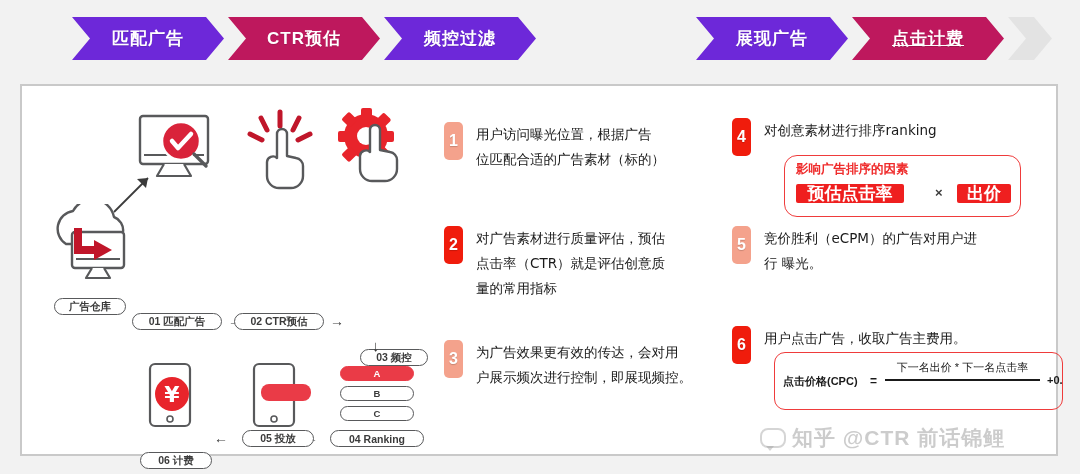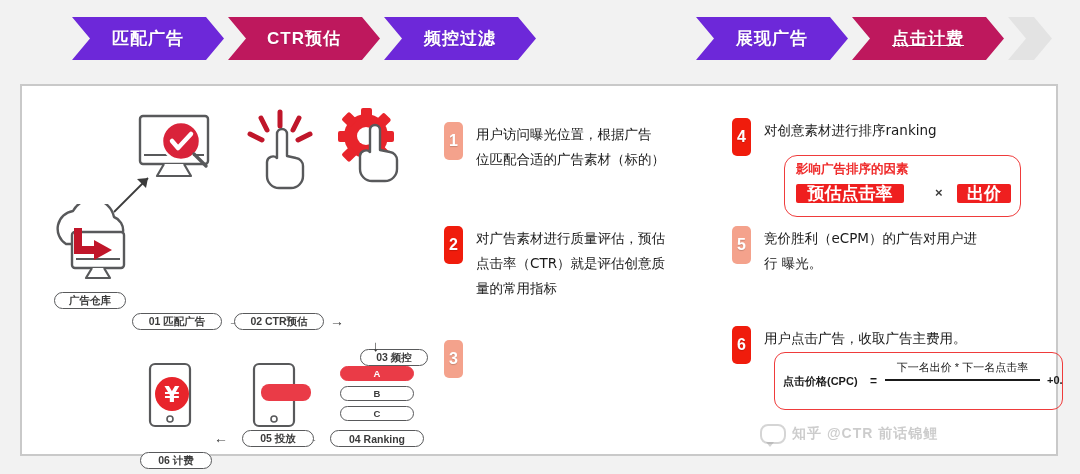--- a/index.html
+++ b/index.html
@@ -132,21 +132,21 @@
     font-size:11px;font-weight:bold;color:#1a1a1a;white-space:nowrap;
   }
   #cpc-plus{
     position:absolute;left:272px;top:21px;
     font-size:11px;font-weight:bold;color:#1a1a1a;white-space:nowrap;
   }
 
   
   #watermark{
     position:absolute;left:760px;top:424px;
-    font-size:14px;font-weight:bold;
+    font-size:21px;font-weight:bold;
     color:rgba(120,120,120,.38);
     white-space:nowrap;letter-spacing:1px;
     display:flex;align-items:center;gap:6px;
   }
   #wm-bubble{
     width:22px;height:16px;border:2px solid rgba(150,150,150,.4);
     border-radius:8px;position:relative;flex:0 0 auto;
   }
   #wm-bubble::after{
     content:"";position:absolute;left:4px;bottom:-5px;
@@ -188,21 +188,21 @@
   <div id="diagram">
 
     <svg class="icon-svg" style="left:22px;top:118px;" width="92" height="86" viewBox="0 0 92 86">
       <path d="M22 40 a18 18 0 0 1 7-33 a22 22 0 0 1 41 6 a14 14 0 0 1 -3 27 z" fill="#fff" stroke="#58595b" stroke-width="2.4" stroke-linejoin="round"></path>
       <rect x="28" y="28" width="52" height="36" rx="3" fill="#fff" stroke="#58595b" stroke-width="2.4"></rect>
       <line x1="32" y1="55" x2="76" y2="55" stroke="#58595b" stroke-width="2"></line>
       <path d="M48 64 l-6 10 h24 l-6 -10" fill="#fff" stroke="#58595b" stroke-width="2.2" stroke-linejoin="round"></path>
       <path d="M34 24 v22 h22" fill="none" stroke="#c0162a" stroke-width="8" stroke-linecap="butt"></path>
       <path d="M50 36 l18 10 l-18 10 z" fill="#c0162a"></path>
     </svg>
-    <div class="pill" style="left:32px;top:206px;width:72px;">
+    <div class="pill" style="left:32px;top:212px;width:72px;">
       <span>广告仓库</span>
     </div>
 
     <svg class="icon-svg" style="left:88px;top:84px;" width="46" height="46" viewBox="0 0 46 46">
       <line x1="4" y1="42" x2="38" y2="8" stroke="#3b3b3b" stroke-width="1.8"></line>
       <path d="M38 8 l-11 1 l9 9 z" fill="#3b3b3b"></path>
     </svg>
 
     <svg class="icon-svg" style="left:112px;top:24px;" width="84" height="82" viewBox="0 0 84 82">
       <rect x="6" y="6" width="68" height="48" rx="3" fill="#fff" stroke="#58595b" stroke-width="2.4"></rect>
@@ -304,20 +304,22 @@
 
     <div class="item" style="left:12px;top:140px;">
       <div class="badge dark">2</div>
       <div class="itxt">对广告素材进行质量评估，预估
 点击率（CTR）就是评估创意质
 量的常用指标</div>
     </div>
 
     <div class="item" style="left:12px;top:254px;">
       <div class="badge light">3</div>
+      <div class="itxt">为广告效果更有效的传达，会对用
+户展示频次进行控制，即展现频控。</div>
     </div>
   </div>
 
   <div class="col" style="left:700px;width:338px;height:368px;">
 
     <div class="item" style="left:10px;top:32px;">
       <div class="badge dark">4</div>
       <div class="itxt">对创意素材进行排序ranking</div>
     </div>
 

